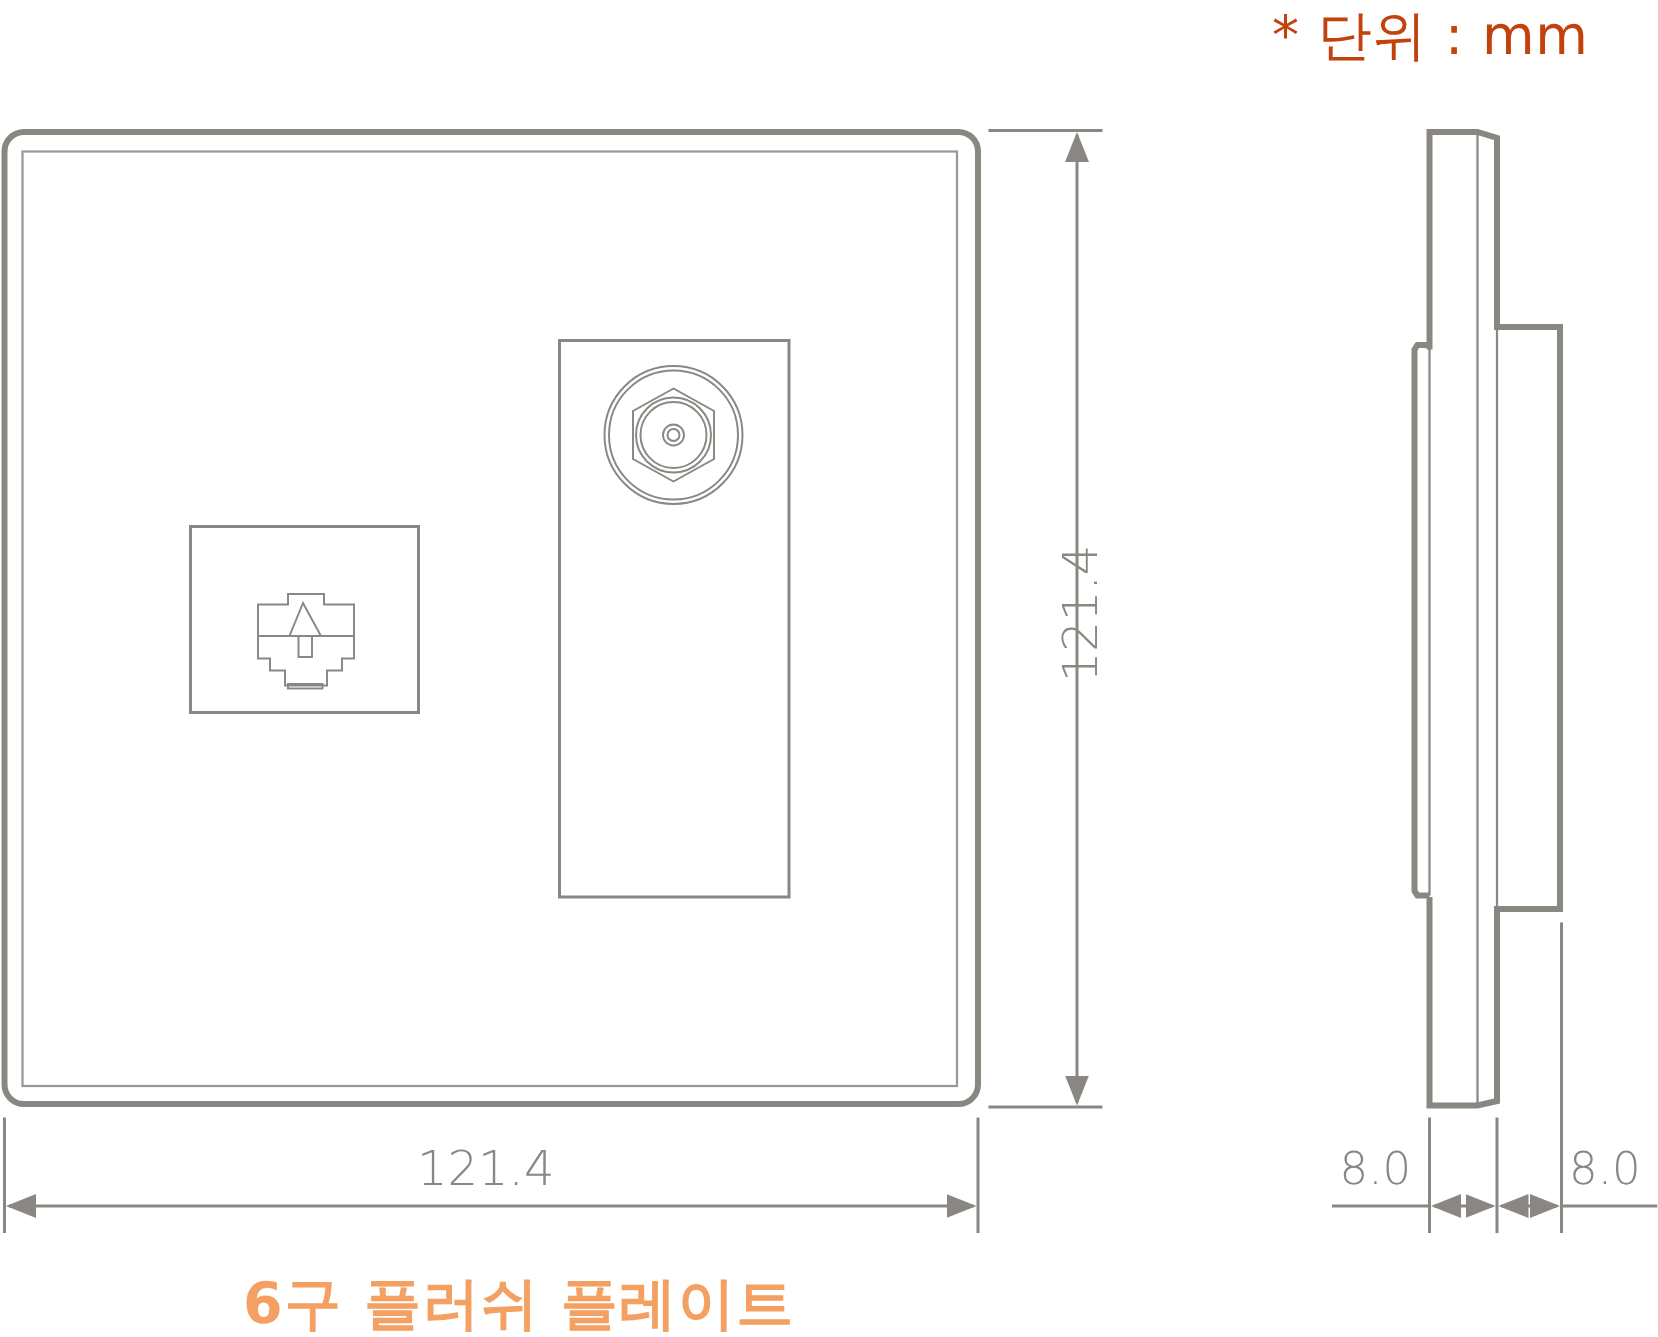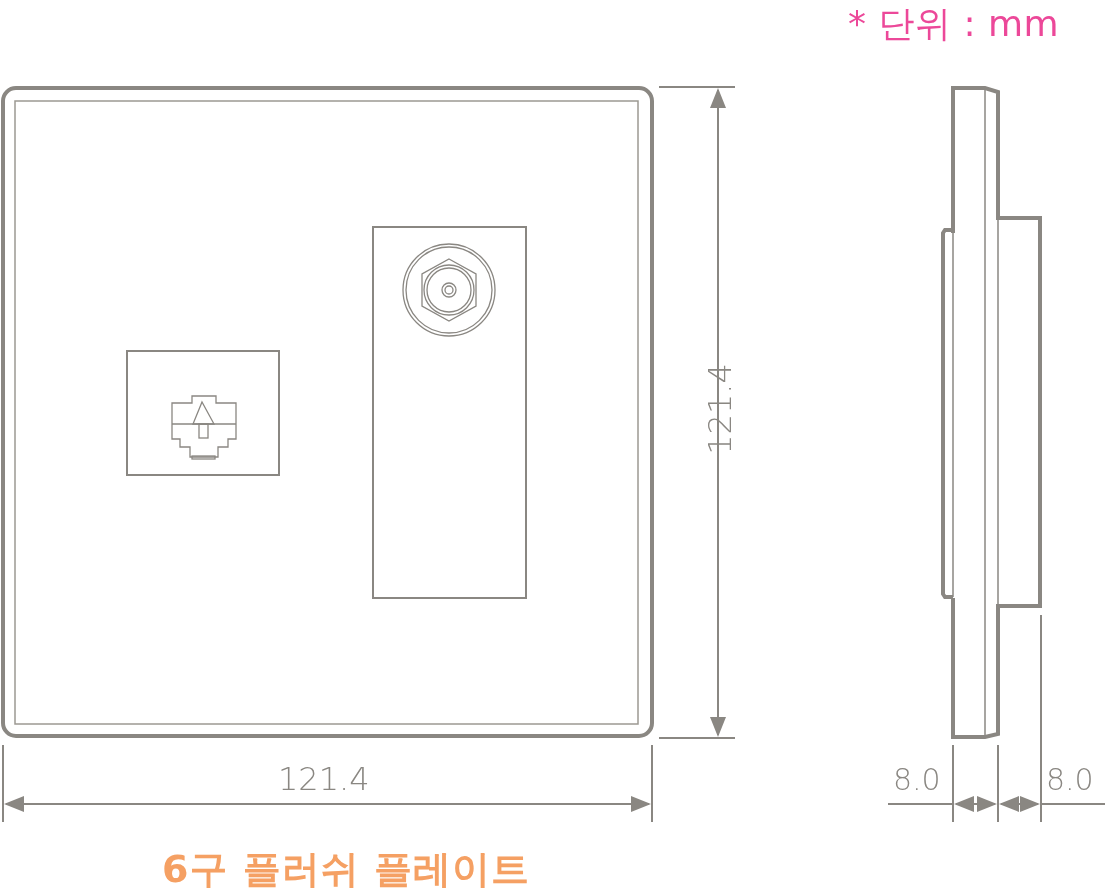--- a/index.html
+++ b/index.html
@@ -1,20 +1,20 @@
 <!DOCTYPE html>
 <html><head>
   <meta charset="utf-8">
   <style>
     html, body { margin: 0; padding: 0; background: #ffffff; }
     body { width: 1105px; height: 891px; position: relative; overflow: hidden;
            font-family: "DejaVu Sans", sans-serif; }
     #drawing { position: absolute; left: 0; top: 0; }
     .unit-note { position: absolute; left: 848px; top: 0px; font-size: 36px;
-                 color: #ec4899; font-family: "DejaVu Sans", sans-serif; letter-spacing: 0.5px; }
+                 color: #c2410c; font-family: "DejaVu Sans", sans-serif; letter-spacing: 0.5px; }
     .dim-text { position: absolute; font-family: "DejaVu Sans", sans-serif; color: #8a8782;
                 font-size: 32px; font-weight: 300; }
     .dim-width { left: 278px; top: 760px; }
     .dim-height { left: 670px; top: 390px; transform: rotate(-90deg); transform-origin: center; width: 100px; text-align:center; }
     .dim-depth-left { left: 893px; top: 762px; font-size: 30px; }
     .dim-depth-right { left: 1046px; top: 762px; font-size: 30px; }
     .caption { position: absolute; left: 162px; top: 844px; font-size: 38px; font-weight: bold;
                color: #f5a063; font-family: "DejaVu Sans", sans-serif; letter-spacing: 1px; }
   </style>
 </head>

